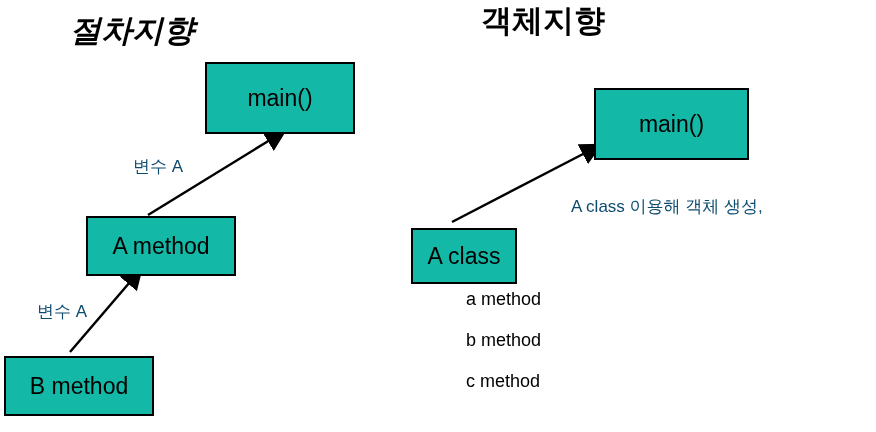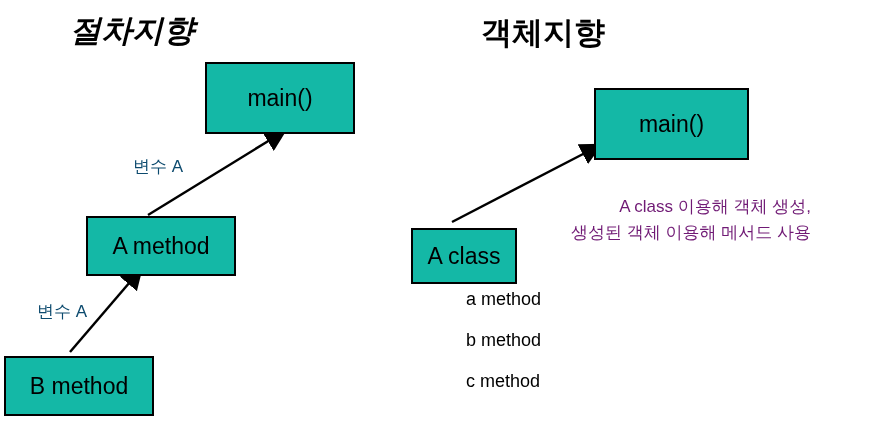--- a/index.html
+++ b/index.html
@@ -53,33 +53,33 @@
     left: 0;
     top: 0;
     width: 876px;
     height: 432px;
     pointer-events: none;
   }
   .note {
     position: absolute;
     font-size: 17px;
     line-height: 1.5;
-    text-align: right;
+    text-align: center;
     white-space: nowrap;
-    color: #701a75;
+    color: #0c4a6e;
   }
 </style>
 </head>
 <body>
 
 <div id="canvas">
 
   <div class="title" style="left:70px; top:10px;font-style:italic;">절차지향</div>
 
-  <div class="title" style="left:481px; top:12px;">객체지향</div>
+  <div class="title" style="left:481px; top:0;">객체지향</div>
 
   <svg class="arrows" viewBox="0 0 876 432">
     <defs>
       <marker id="arrowhead" markerWidth="9" markerHeight="9" refX="1" refY="4.5" orient="auto">
         <polygon points="0,0 9,4.5 0,9" fill="#000000"></polygon>
       </marker>
     </defs>
 
     <line x1="148" y1="215" x2="270" y2="140" stroke="#000000" stroke-width="2.5" marker-end="url(#arrowhead)"></line>
 
@@ -112,16 +112,15 @@
   <div class="box" style="left:411px; top:228px; width:106px; height:56px;">
     <span>A class</span>
   </div>
 
   <div class="method-item" style="left:466px; top:289px;">a method</div>
   <div class="method-item" style="left:466px; top:330px;">b method</div>
   <div class="method-item" style="left:466px; top:371px;">c method</div>
 
   <div class="note" style="left:571px; top:194px;">
     <div>A class 이용해 객체 생성,</div>
-    <div>생성된 객체 이용해 메서드 사용</div>
   </div>
 
 </div>
 
 </body></html>

